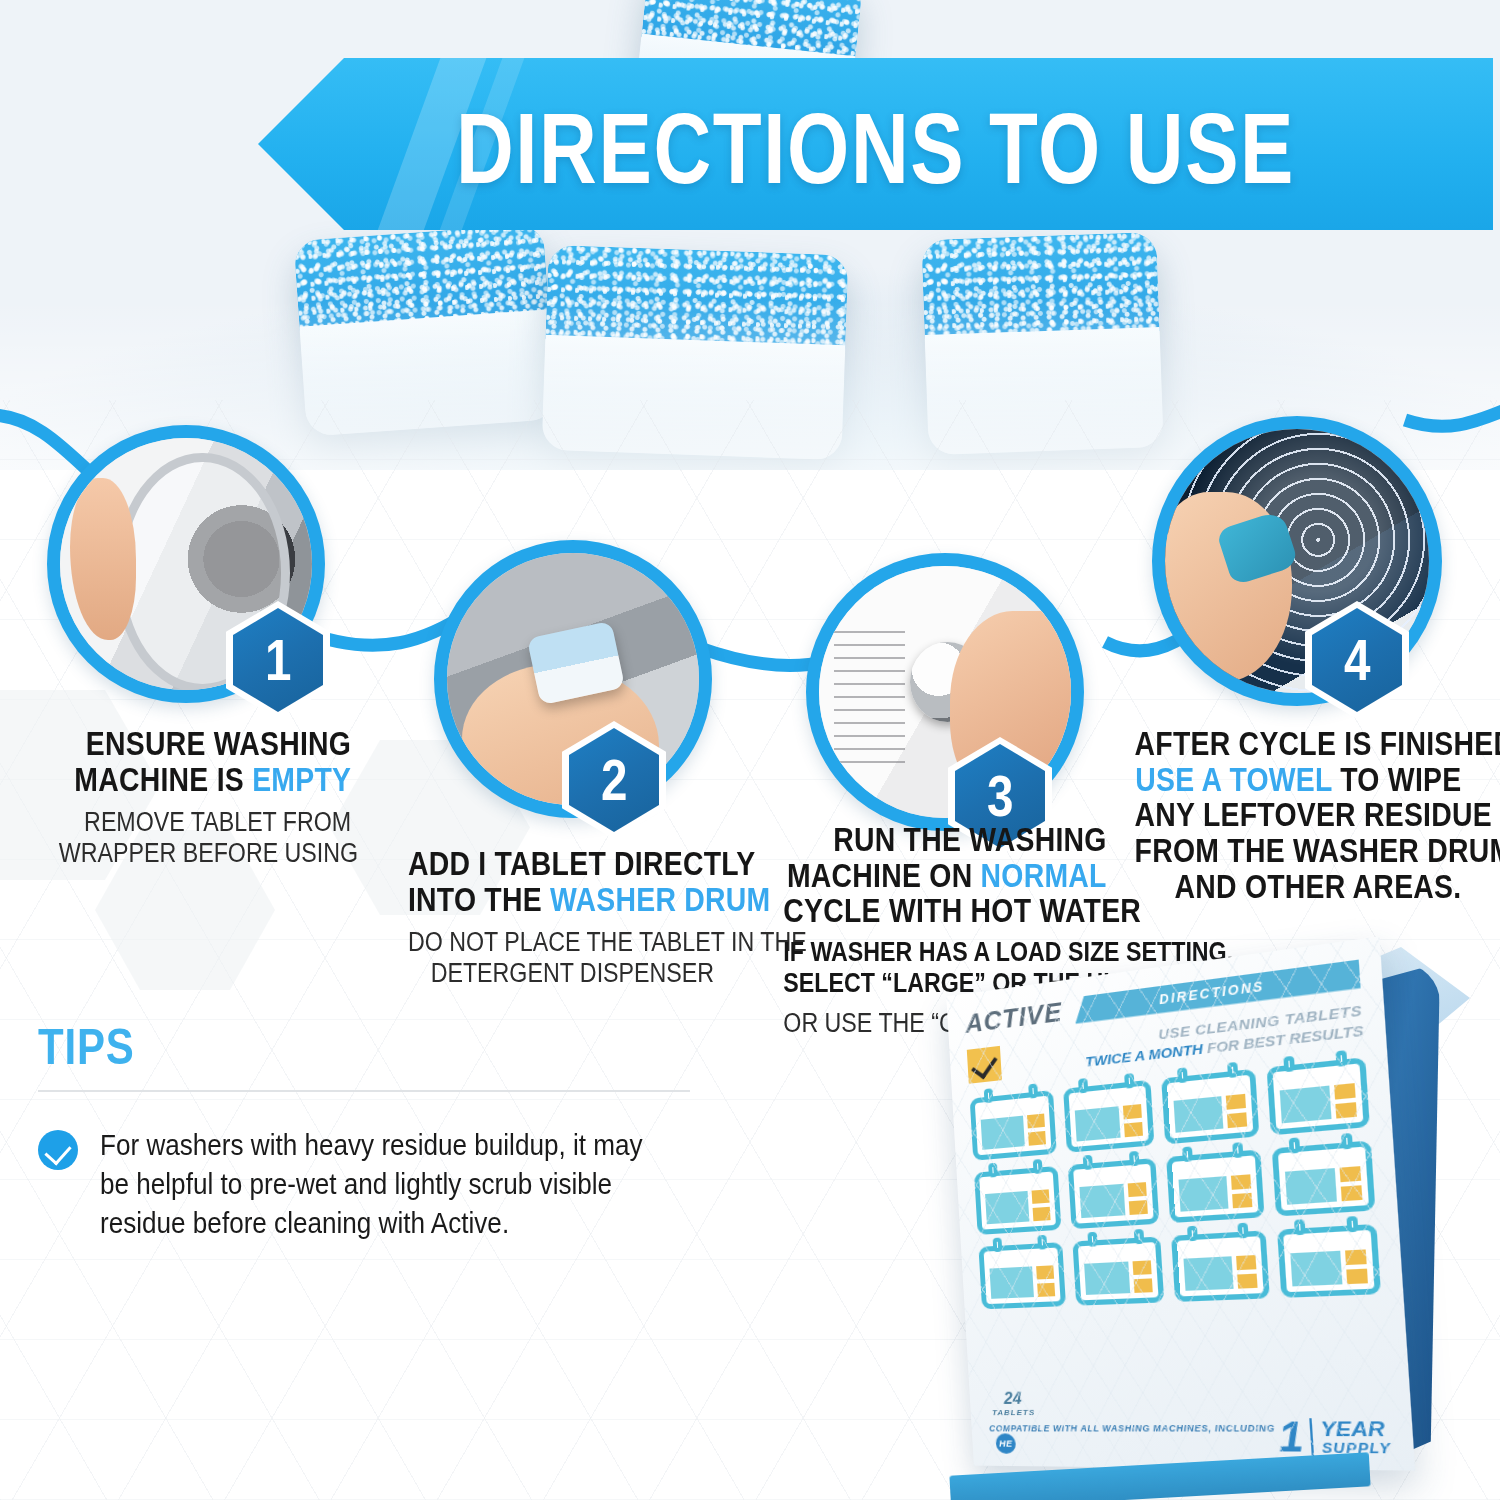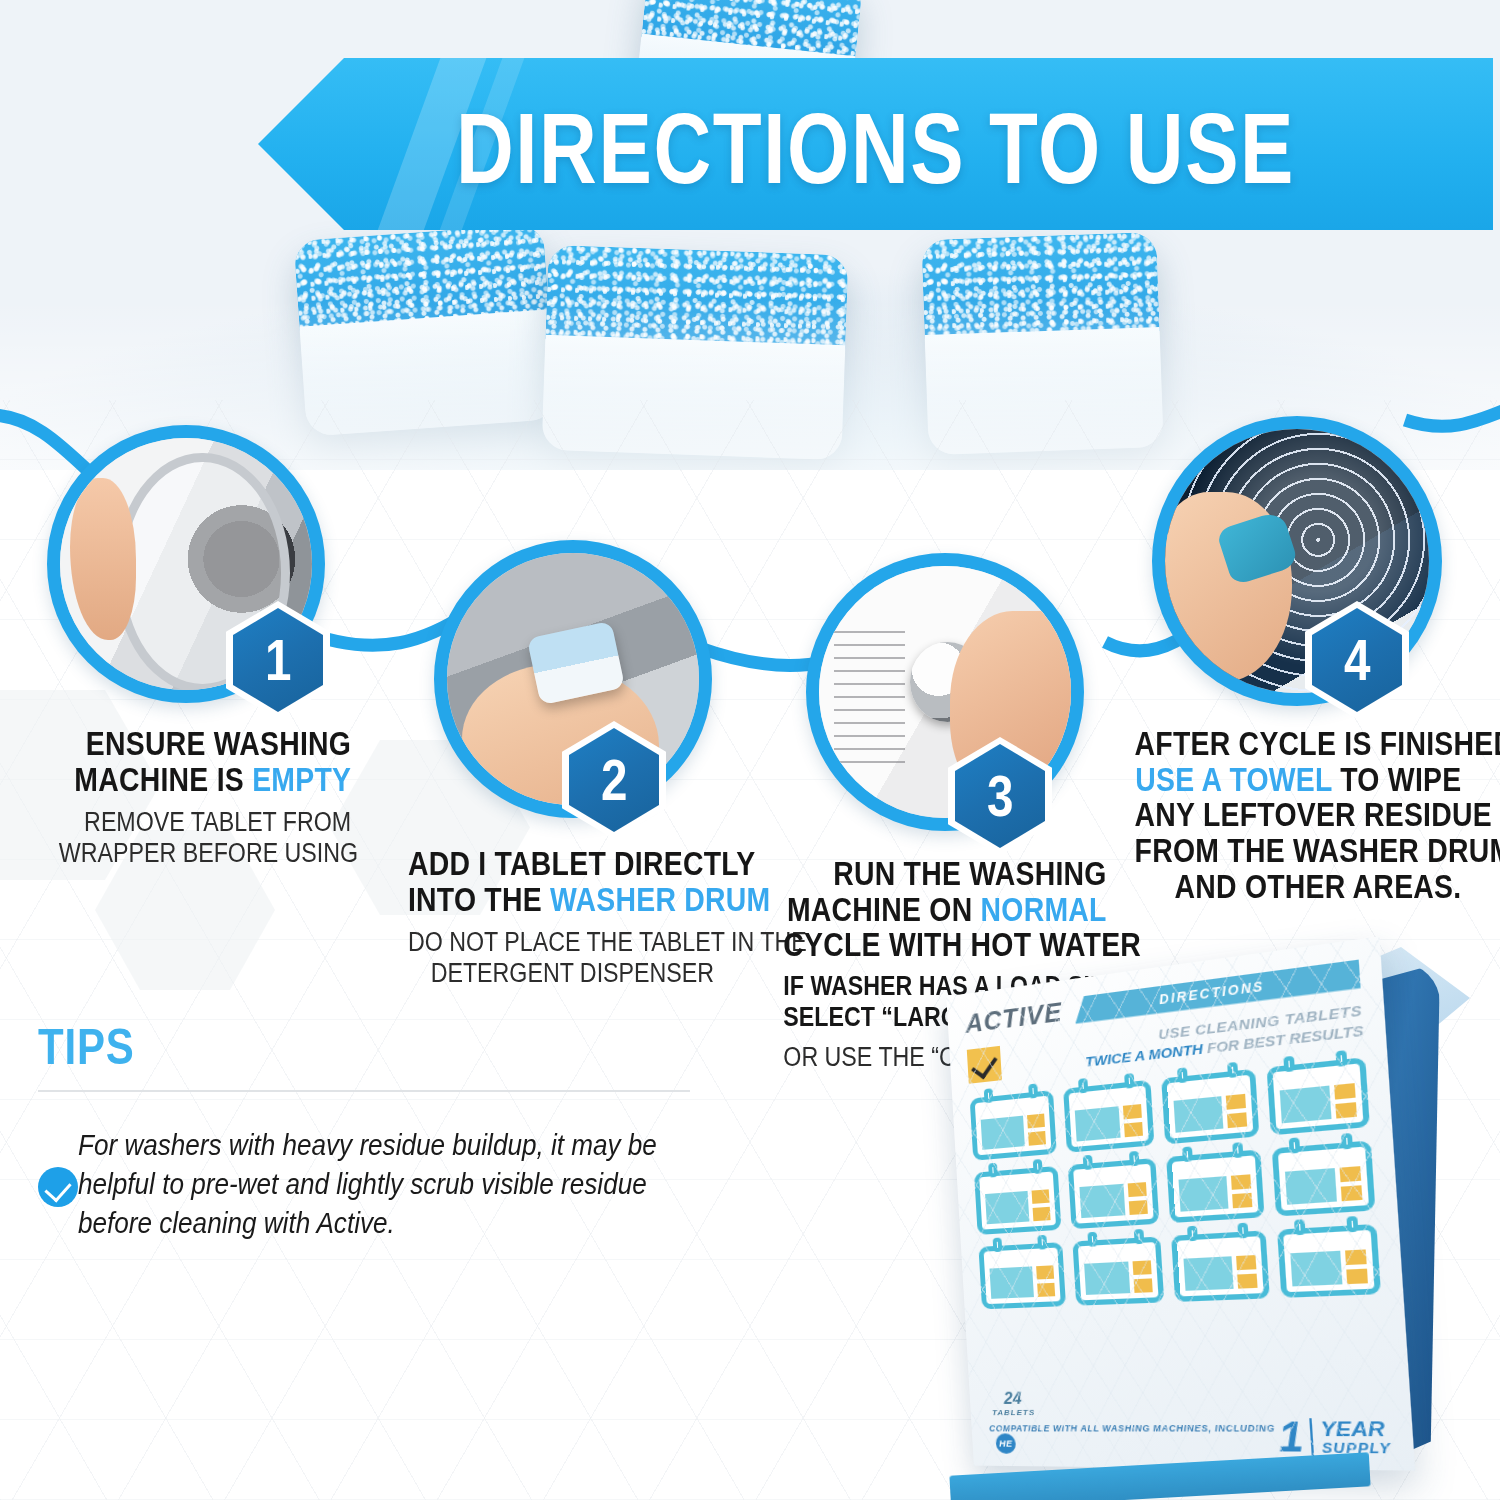--- a/index.html
+++ b/index.html
@@ -157,21 +157,21 @@
     margin-top:10px; transform:scaleX(.86); transform-origin:center; white-space:nowrap;
   }
   .ssub-bold{ font-weight:700; font-size:27px; color:#161616; line-height:1.14;
     margin-top:8px; transform:scaleX(.86); transform-origin:center; white-space:nowrap; }
 
   
   .tips{ position:absolute; left:38px; top:1018px; width:690px; }
   .tips h2{ color:#3fb2ee; font-size:50px; font-weight:700; letter-spacing:1px;
     transform:scaleX(.84); transform-origin:left center; }
   .tips .rule{ width:652px; height:2px; background:#e0e3e6; margin-top:14px; }
-  .tip{ display:flex; margin-top:34px; align-items:center;font-style:italic; }
+  .tip{ display:flex; gap:22px; margin-top:34px; align-items:flex-start; }
   .tick{ flex:0 0 auto; width:40px; height:40px; border-radius:50%;
     background:#1ea0e8; position:relative; margin-top:4px; }
   .tick:after{ content:""; position:absolute; left:12px; top:10px; width:13px; height:20px;
     border:3.5px solid #fff; border-top:0; border-left:0; transform:rotate(42deg); }
   .tip p{ color:#1a1a1a; font-size:29px; line-height:1.35; transform:scaleX(.90);
     transform-origin:left center; }
 
   
   .box{ position:absolute; left:940px; top:955px; width:560px; height:545px; }
   .box-side{
@@ -326,21 +326,21 @@
     <div class="ph ph-panel">
       <div class="lines"></div>
         <div class="knob"></div>
         <div class="skin2"></div>
     </div>
   </div>
   <div class="hexbadge" style="left:948px; top:737px;">
     <div class="inner"></div>
       <span>3</span>
   </div>
-  <div class="steptext" style="left:757px; top:856px; width:376px;">
+  <div class="steptext" style="left:757px; top:822px; width:376px;">
     <div class="sheadline">
       <div>RUN THE WASHING</div>
       <div><span>MACHINE ON </span><span class="hi">NORMAL</span></div>
       <div>CYCLE WITH HOT WATER</div>
     </div>
     <div class="ssub-bold">
       <div>IF WASHER HAS A LOAD SIZE SETTING,</div>
       <div>SELECT “LARGE” OR THE HIGHEST SIZE</div>
     </div>
     <div class="ssub">

